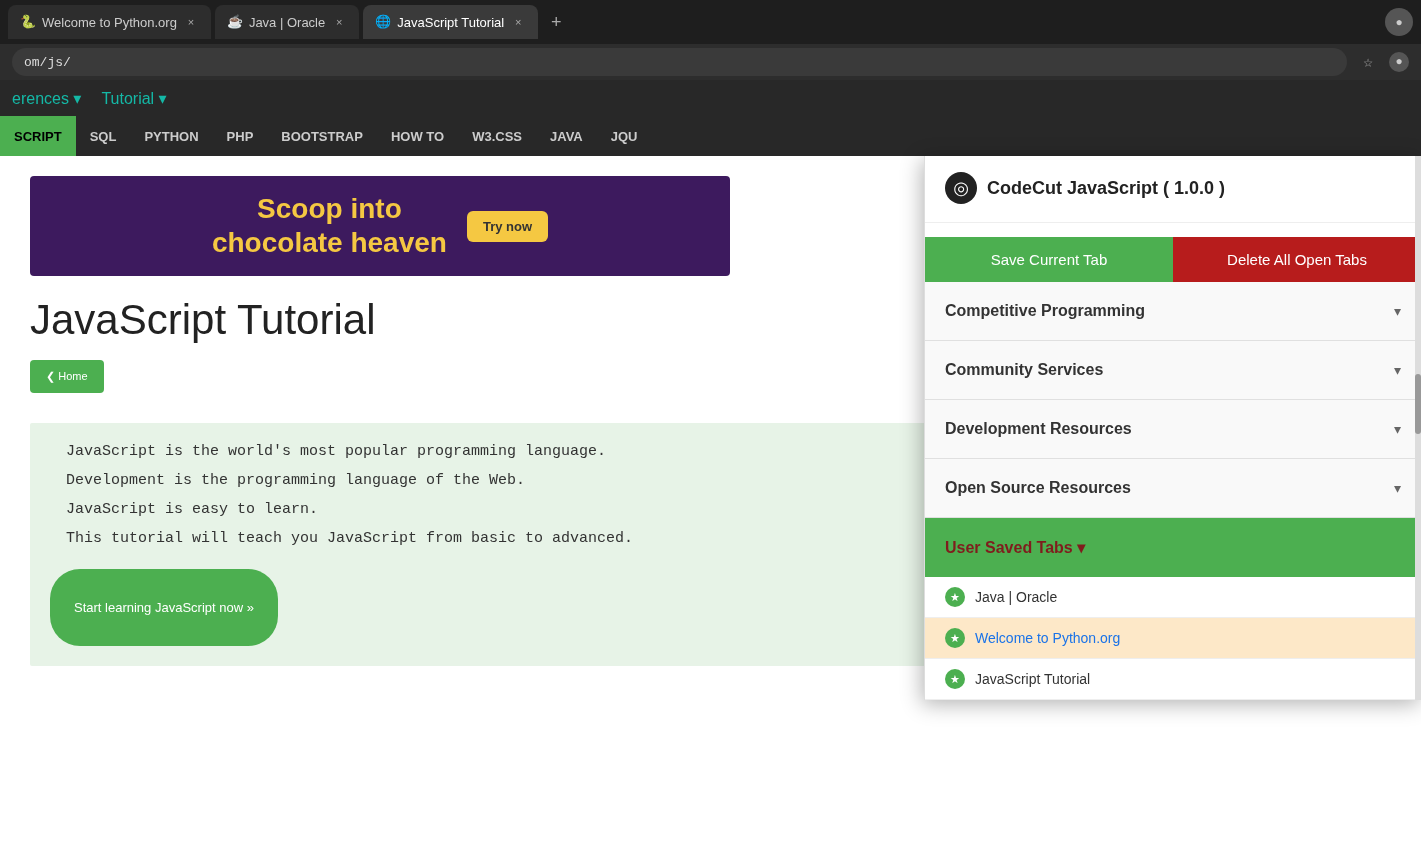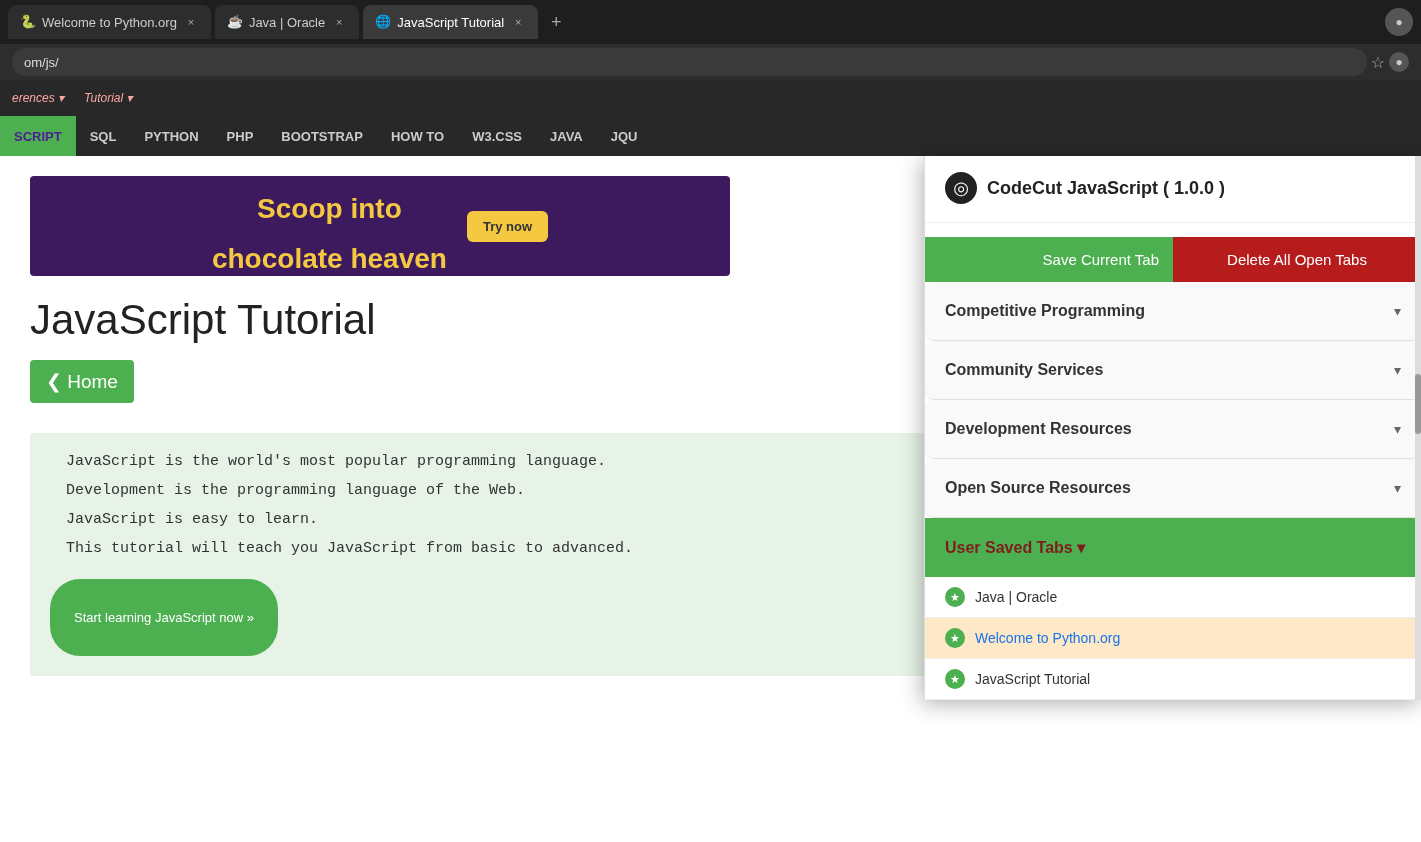--- a/index.html
+++ b/index.html
@@ -85,21 +85,22 @@
       cursor: pointer;
     }
 
     
     .address-bar {
       background: #2d2d2d;
       height: 36px;
       display: flex;
       align-items: center;
       padding: 0 12px;
-      gap: 4px;
+      gap: 16px;
+      font-family: Liberation Mono, monospace;
     }
     .url-field {
       background: #3a3a3a;
       border-radius: 20px;
       flex: 1;
       height: 28px;
       display: flex;
       align-items: center;
       padding: 0 12px;
       color: #ddd;
@@ -114,46 +115,45 @@
     
     .w3-topnav {
       background: #282828;
       height: 36px;
       display: flex;
       align-items: center;
       padding: 0 12px;
       gap: 20px;
     }
     .w3-topnav-item {
-      color: #fca5a5;
-      font-size: 12px;
+      color: #14b8a6;
+      font-size: 16px;
       cursor: pointer;
       white-space: nowrap;
-      font-style: italic;
     }
 
     
     .w3-mainnav {
       background: #282828;
       height: 40px;
       display: flex;
       align-items: stretch;
       overflow: hidden;
     }
     .w3-nav-item {
       padding: 0 14px;
       display: flex;
       align-items: center;
       color: #ccc;
       font-size: 13px;
       font-weight: bold;
       cursor: pointer;
       white-space: nowrap;
     }
-    .w3-nav-item.active { background: #4CAF50; color: #4c1d95; }
+    .w3-nav-item.active { background: #4CAF50; color: #000000; }
 
     
     .main-content {
       display: flex;
       position: relative;
     }
     .page-content {
       flex: 1;
       background: #fff;
       padding: 20px 30px;
@@ -170,21 +170,20 @@
       border-radius: 4px;
       overflow: hidden;
       position: relative;
     }
     .ad-text {
       color: #f5c842;
       font-size: 28px;
       font-weight: bold;
       text-align: center;
       line-height: 1.2;
-      margin-top: 16px;
     }
     .ad-btn {
       background: #f5c842;
       color: #333;
       padding: 8px 16px;
       border-radius: 6px;
       font-weight: bold;
       font-size: 13px;
       margin-left: 20px;
       white-space: nowrap;
@@ -193,21 +192,21 @@
       font-size: 42px;
       font-weight: 300;
       color: #222;
       margin-bottom: 16px;
     }
     .home-btn {
       background: #4CAF50;
       color: #fff;
       padding: 10px 16px;
       border-radius: 4px;
-      font-size: 19px;
+      font-size: 11px;
       cursor: pointer;
       display: inline-flex;
       align-items: center;
       gap: 6px;
       margin-bottom: 30px;
     }
     .content-bg {
       background: #e7f3e7;
       padding: 20px;
       border-radius: 2px;
@@ -278,21 +277,21 @@
       gap: 0;
       margin-top: 14px;
     }
     .ext-save-btn {
       flex: 1;
       background: #4CAF50;
       color: #fff;
       padding: 14px;
       font-size: 15px;
       font-weight: 500;
-      text-align: right;
+      text-align: center;
       cursor: pointer;
       border: none;
     }
     .ext-delete-btn {
       flex: 1;
       background: #b71c1c;
       color: #fff;
       padding: 14px;
       font-size: 15px;
       font-weight: 500;
@@ -303,21 +302,20 @@
 
     
     .category-row {
       border-bottom: 1px solid #e0e0e0;
       padding: 20px 20px;
       display: flex;
       align-items: center;
       justify-content: space-between;
       cursor: pointer;
       background: #f9f9f9;
-      border-radius: 9px;
     }
     .category-label {
       font-size: 16px;
       font-weight: 600;
       color: #333;
     }
     .chevron {
       color: #666;
       font-size: 14px;
     }

